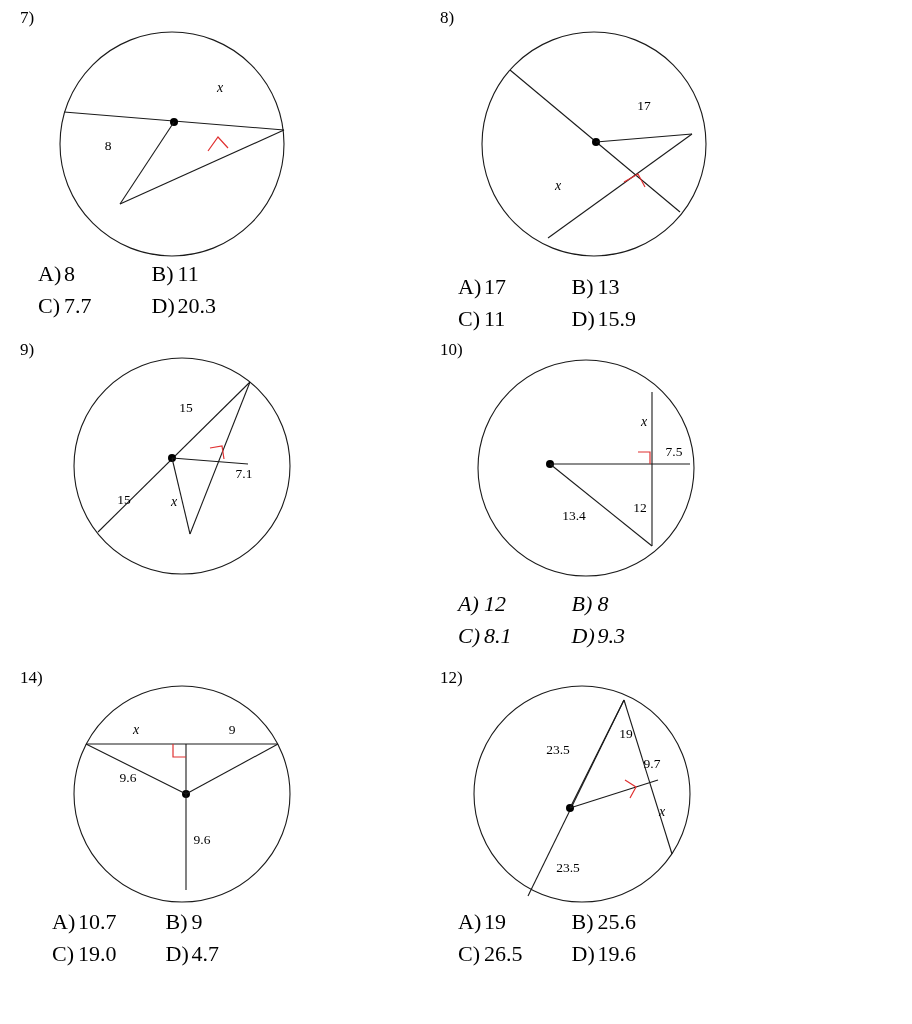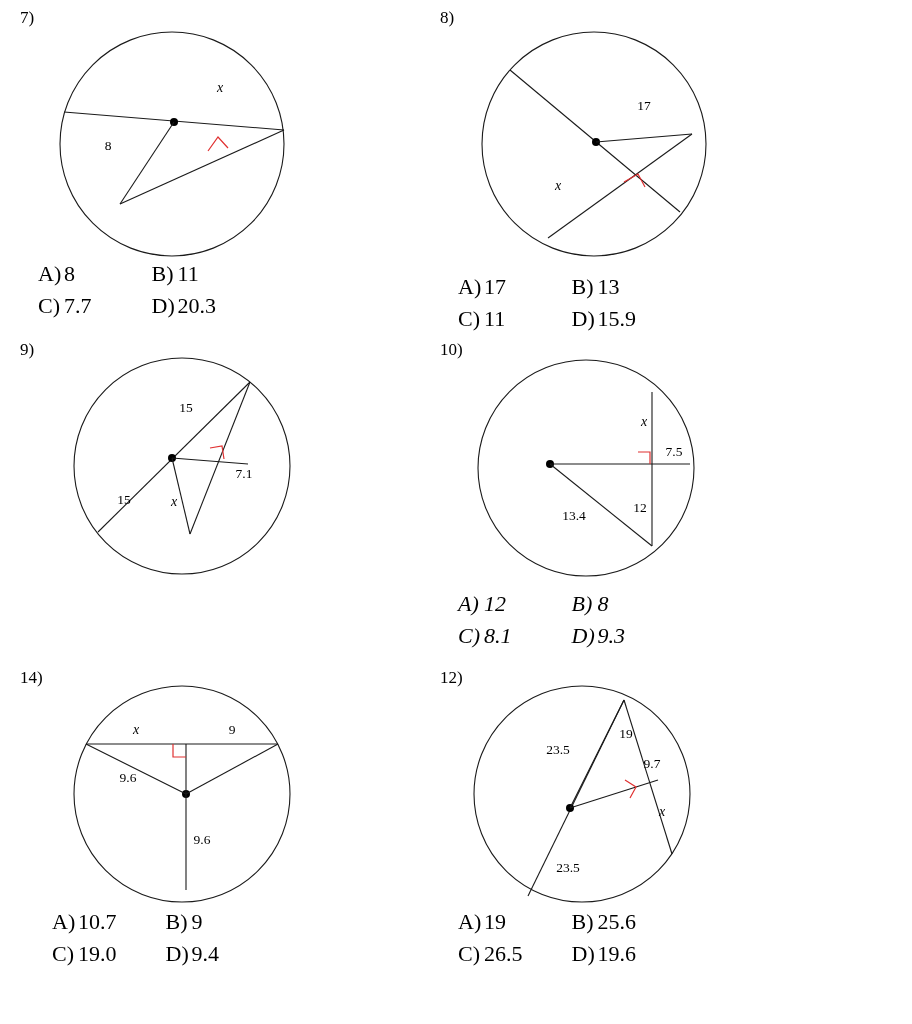--- a/index.html
+++ b/index.html
@@ -221,21 +221,21 @@
       </svg>
     </div>
 
     <div class="choices" style="left:32px; top:238px;">
       <span class="choice-row">
         <span class="choice-cell first"><span class="choice-label">A)</span><span>10.7</span></span>
         <span class="choice-cell"><span class="choice-label">B)</span><span>9</span></span>
       </span>
       <span class="choice-row">
         <span class="choice-cell first"><span class="choice-label">C)</span><span>19.0</span></span>
-        <span class="choice-cell"><span class="choice-label">D)</span><span>9.4</span></span>
+        <span class="choice-cell"><span class="choice-label">D)</span><span>4.7</span></span>
       </span>
     </div>
   </div>
 
   <div class="problem" style="left:440px; top:668px;">
     <div class="prob-num">12)</div>
 
     <div class="figure" style="left:22px; top:14px;">
       <svg width="250" height="230" viewBox="0 0 250 230">
         <circle cx="120" cy="112" r="108" class="stroke"></circle>

